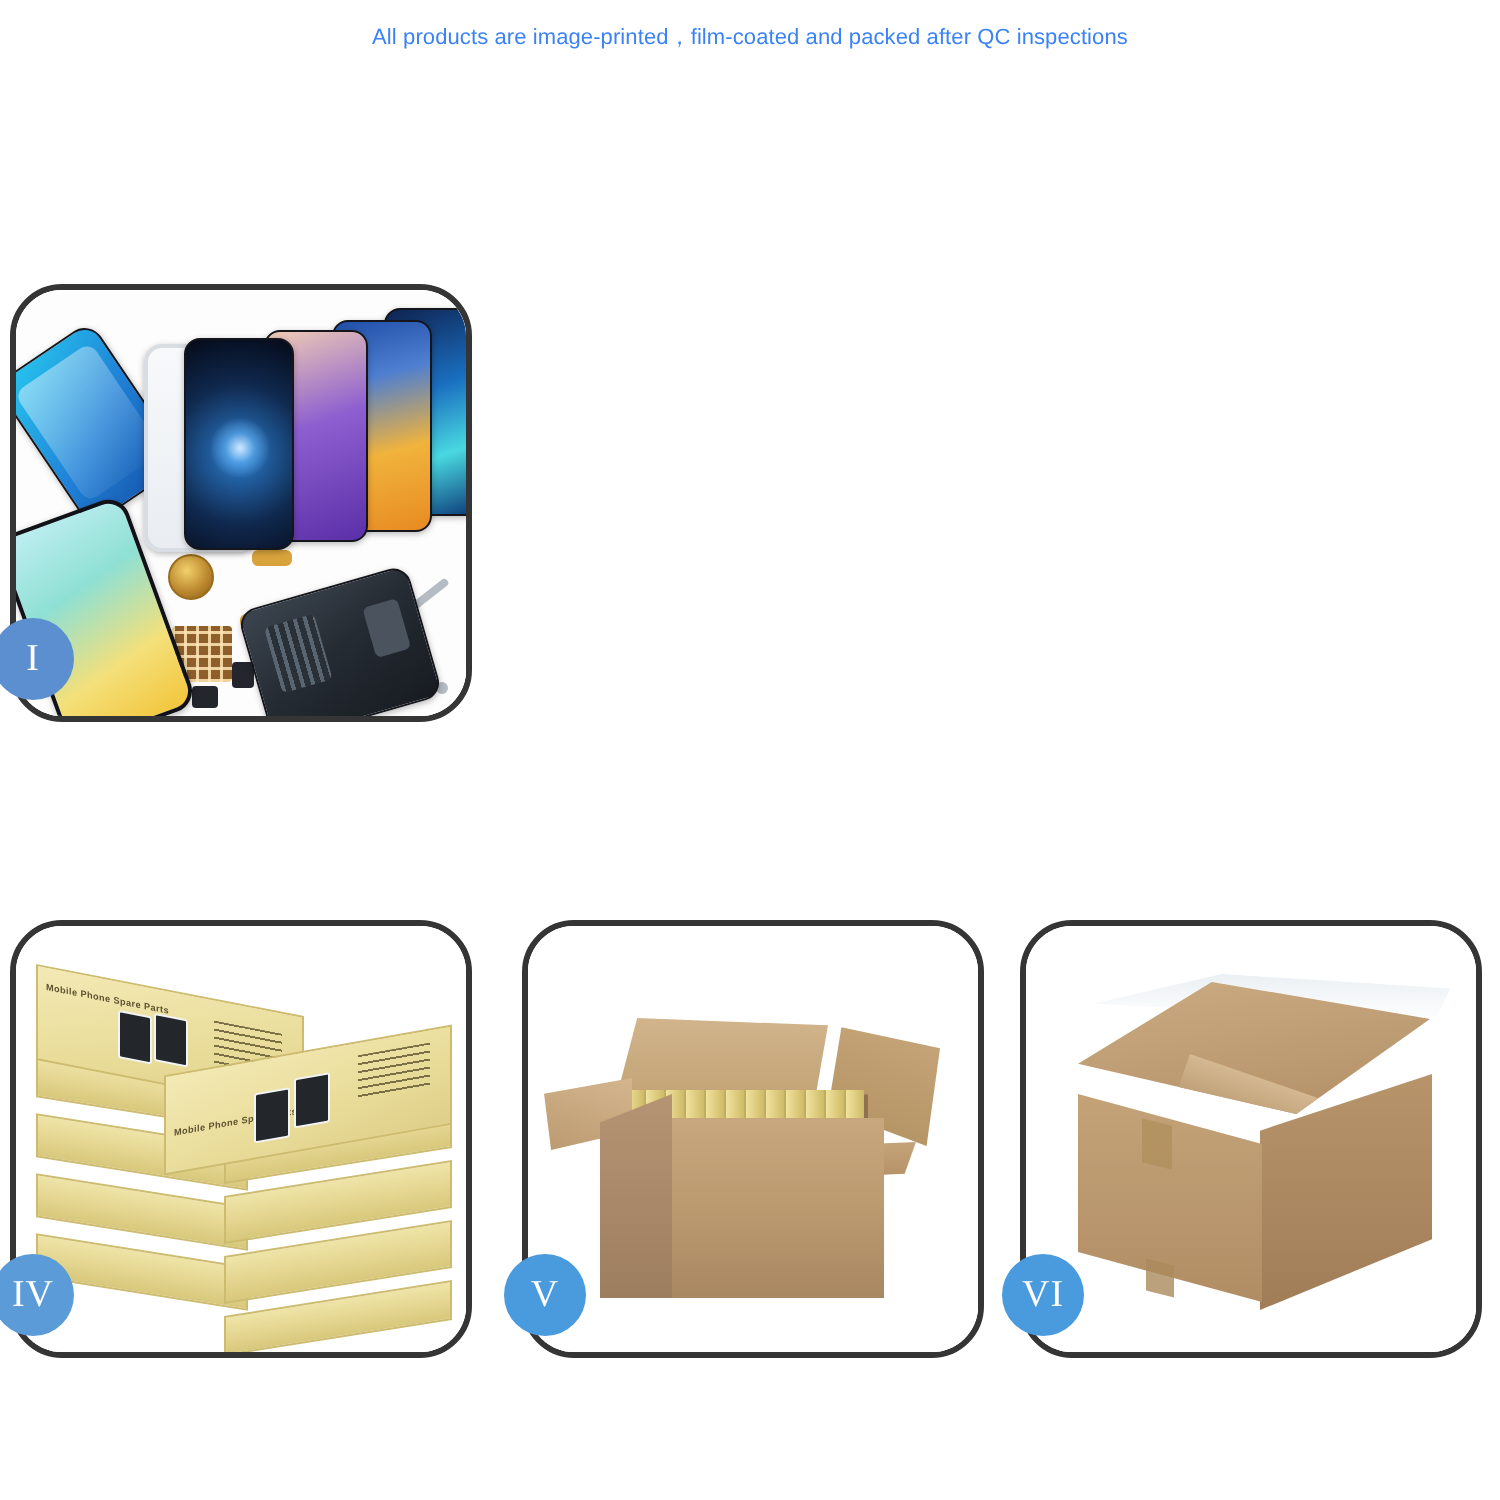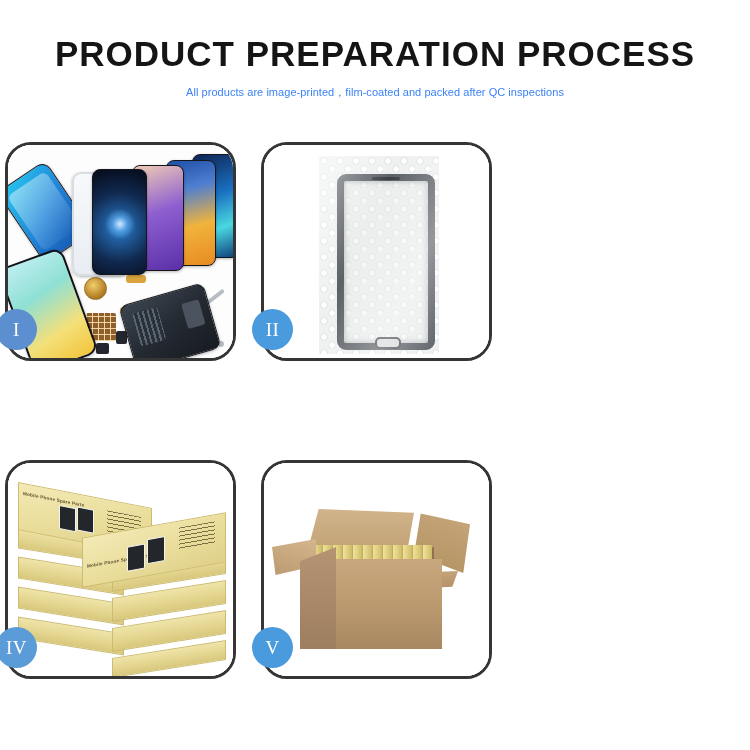--- a/index.html
+++ b/index.html
@@ -337,21 +337,20 @@
   .c6-shadow{
     position:absolute; left:22px; top:24px; width:190px; height:24px;
     background:linear-gradient(180deg,rgba(232,238,242,.9),rgba(255,255,255,0));
     clip-path:polygon(40% 0,100% 30%,96% 100%,6% 62%);
   }
 </style>
 </head>
 <body>
 
 <div class="header">
-  <h1 class="page-title">PRODUCT PREPARATION PROCESS</h1>
   <p class="page-subtitle">All products are image-printed，film-coated and packed after QC inspections</p>
 </div>
 
 <div class="grid">
 
   <div class="panel p1">
     <div class="inner">
       <div class="scene1">
         <div class="ph ph-a"></div>
         <div class="ph ph-f"></div>
@@ -372,31 +371,20 @@
         <div class="part dark" style="left:108px;top:186px;width:11px;height:13px;border-radius:2px;"></div>
         <div class="part silver" style="left:40px;top:190px;width:8px;height:14px;border-radius:2px;"></div>
         <div class="part silver" style="left:196px;top:150px;width:22px;height:4px;border-radius:2px;transform:rotate(-38deg);"></div>
         <div class="part silver" style="left:200px;top:190px;width:6px;height:6px;border-radius:50%;"></div>
         <div class="part silver" style="left:210px;top:196px;width:6px;height:6px;border-radius:50%;"></div>
       </div>
     </div>
     <div class="badge b1">I</div>
   </div>
 
-  <div class="panel p2">
-    <div class="inner">
-      <div class="scene2">
-        <div class="bubble-sheet">
-          <div class="screen-in-wrap"></div>
-          <div class="wrap-gloss"></div>
-        </div>
-      </div>
-    </div>
-    <div class="badge b2">II</div>
-  </div>
 
 
   <div class="panel p4">
     <div class="inner">
       <div class="scene4">
         <div class="stack">
 
           <div class="sbox" style="left:2px;  top:62px;  width:104px; height:20px; transform:skewY(9deg);"></div>
           <div class="sbox" style="left:2px;  top:92px;  width:104px; height:20px; transform:skewY(9deg);"></div>
           <div class="sbox" style="left:2px;  top:122px; width:104px; height:20px; transform:skewY(9deg);"></div>
@@ -451,14 +439,29 @@
         </div>
         <div class="c5-flap-left"></div>
         <div class="c5-flap-front"></div>
         <div class="c5-body"></div>
         <div class="c5-left"></div>
       </div>
     </div>
     <div class="badge b5">V</div>
   </div>
 
+  <div class="panel p6">
+    <div class="inner">
+      <div class="scene6">
+        <div class="c6-shadow"></div>
+        <div class="c6-top">
+          <div class="c6-tape"></div>
+        </div>
+        <div class="c6-right"></div>
+        <div class="c6-front"></div>
+        <div class="c6-tab1"></div>
+        <div class="c6-tab2"></div>
+      </div>
+    </div>
+    <div class="badge b6">VI</div>
+  </div>
 
 </div>
 
 </body></html>

